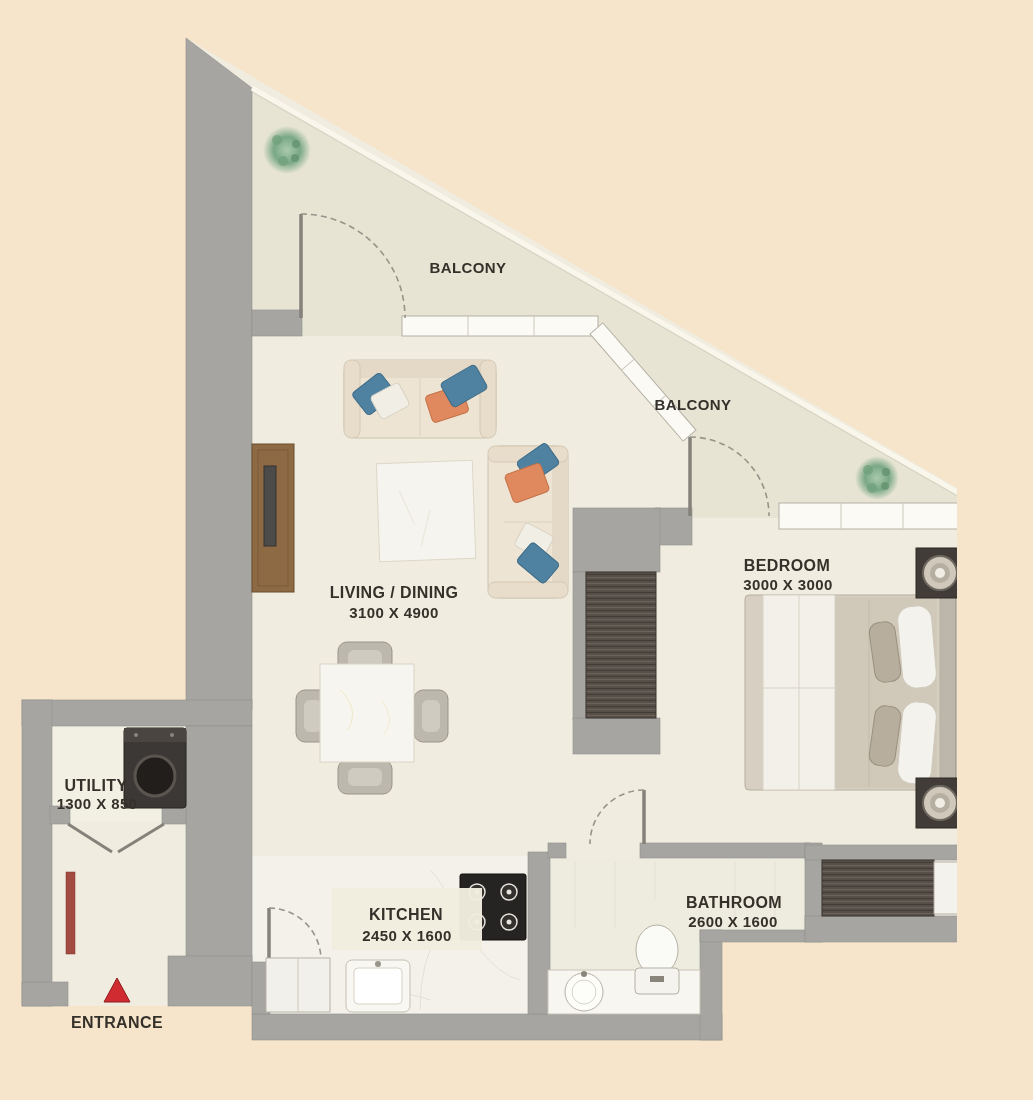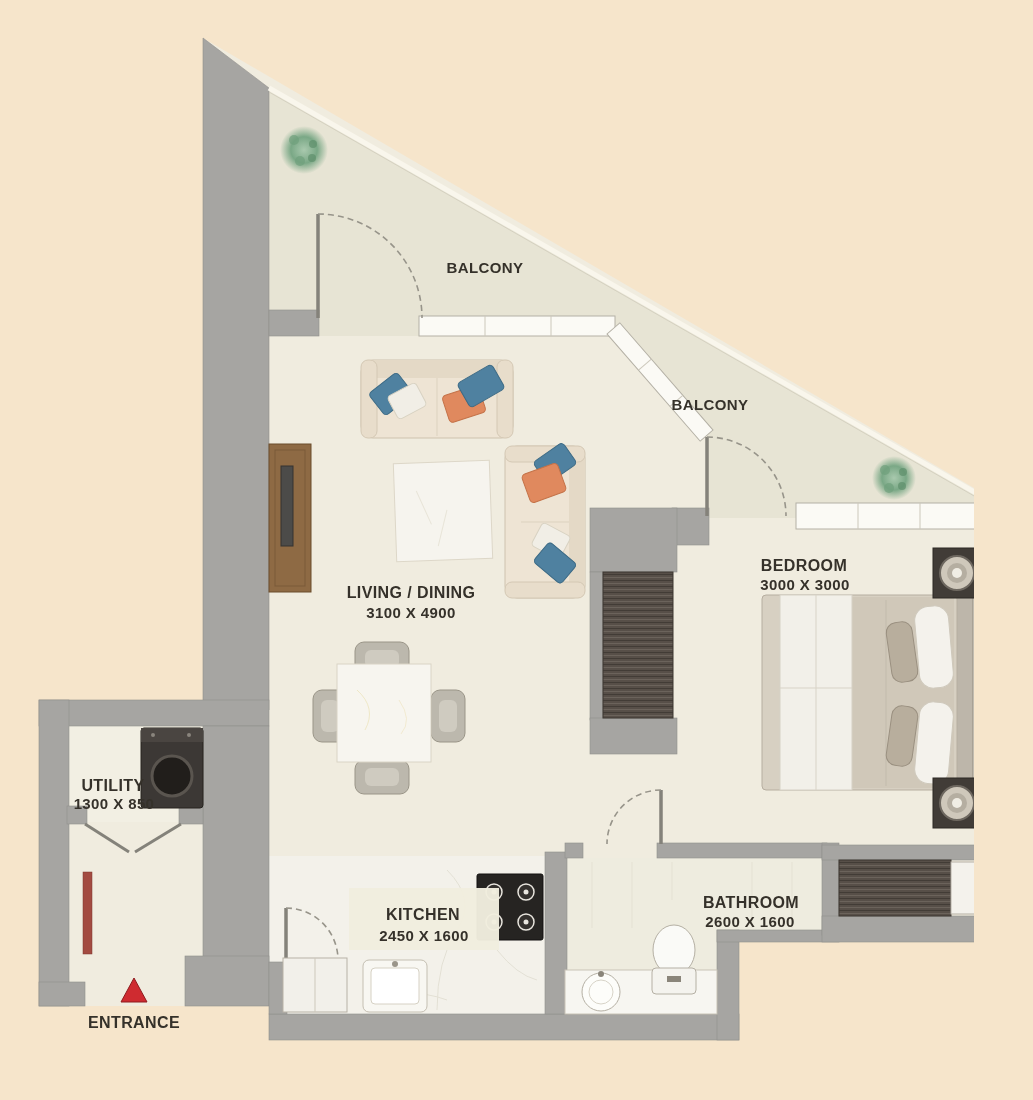--- a/index.html
+++ b/index.html
@@ -1,16 +1,16 @@
 <!DOCTYPE html>
 <html><head>
 <meta charset="utf-8">
 <style>
   html,body{margin:0;padding:0;background:#f6e5cb;}
-  .plan-wrap{position:relative;width:957px;height:1100px;overflow:hidden;margin-left:17px;}
+  .plan-wrap{position:relative;width:957px;height:1100px;overflow:hidden;}
   svg{display:block;}
   text{font-family:"Liberation Sans","DejaVu Sans",sans-serif;font-weight:bold;fill:#35312a;letter-spacing:.4px;}
   .room-name{font-size:16px;}
   .room-dims{font-size:15px;}
   .balcony-name{font-size:15px;}
 </style>
 </head>
 <body>
 
 <div class="plan-wrap">

